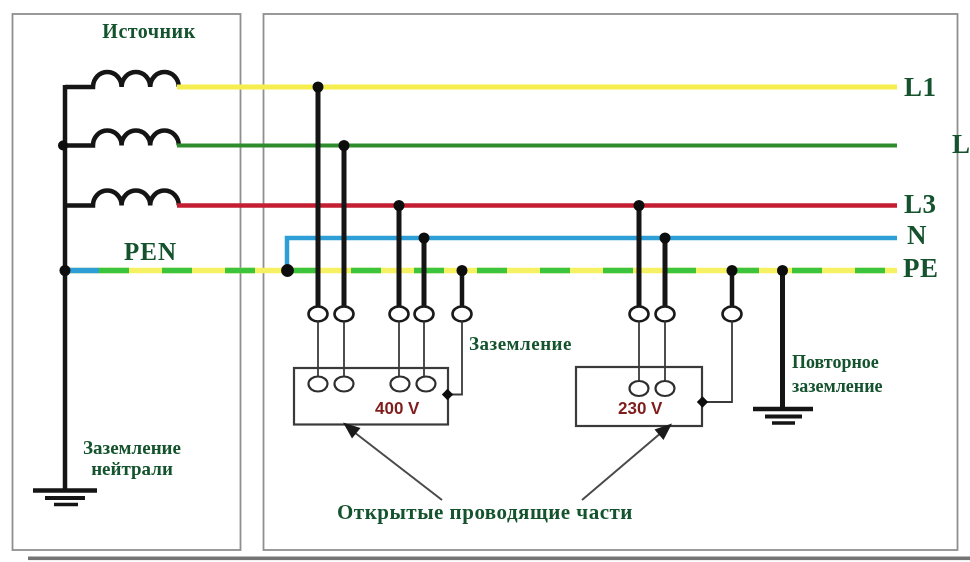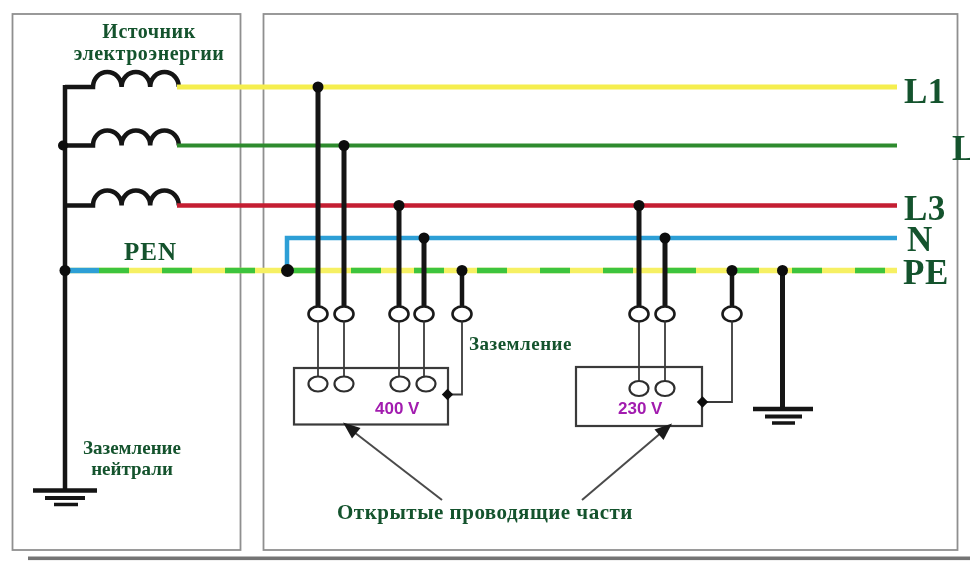--- a/index.html
+++ b/index.html
@@ -15,29 +15,29 @@
     position:absolute;
     font-family:"Liberation Serif", serif;
     font-weight:bold;
     color:#14532d;
     white-space:nowrap;
     line-height:1.1;
   }
   .lbl .ln{display:block;}
   .src-lbl{left:47px;top:20px;width:204px;text-align:center;font-size:20px;line-height:22px;letter-spacing:0.5px;}
   .pen-lbl{left:124px;top:238px;font-size:25px;letter-spacing:1px;}
-  .cond-lbl{font-size:35px;letter-spacing:0.5px;}
+  .cond-lbl{font-size:27px;letter-spacing:0.5px;}
   .ng-lbl{left:50px;top:437px;width:164px;text-align:center;font-size:19px;line-height:21px;}
   .cons-lbl{left:469px;top:334px;font-size:19px;letter-spacing:0.5px;}
   .rg-lbl{left:792px;top:350px;font-size:18px;line-height:24px;}
   .ep-lbl{left:337px;top:501px;font-size:21px;letter-spacing:0.5px;}
   .volt-lbl{
     position:absolute;
     font-family:"Liberation Sans", sans-serif;
-    font-weight:600;font-size:17px;color:#a21caf;white-space:nowrap;
+    font-weight:600;font-size:17px;color:#7f1d1d;white-space:nowrap;
   }
   .v400{left:375px;top:399px;}
   .v230{left:618px;top:399px;}
   .wire{stroke:#151515;}
   .thin{stroke:#3a3a3a;stroke-width:1.8;fill:none;}
   .term{fill:#ffffff;stroke:#1a1a1a;stroke-width:2.6;}
   .term2{fill:#ffffff;stroke:#2e2e2e;stroke-width:2.2;}
   .dot{fill:#0d0d0d;}
   .loadbox{fill:none;stroke:#3a3a3a;stroke-width:2.2;}
   .outer{fill:none;stroke:#8f8f8f;stroke-width:1.8;}
@@ -132,37 +132,40 @@
     <line x1="772" y1="423" x2="795" y2="423" class="wire" stroke-width="3.5"></line>
 
     <line x1="442" y1="500" x2="352" y2="430.5" class="arrow"></line>
     <polygon points="343,422.5 360.5,428 352,438.5" class="ahead"></polygon>
     <line x1="582" y1="500" x2="662" y2="432" class="arrow"></line>
     <polygon points="672,423.5 663.5,440 654.5,429.5" class="ahead"></polygon>
   </svg>
 
   <div class="lbl src-lbl">
     <span class="ln">Источник</span>
-    <span class="ln">электроэнергии</span>
   </div>
 
   <div class="lbl pen-lbl">PEN</div>
 
   <div class="lbl cond-lbl" style="left:904px;top:73px;">L1</div>
   <div class="lbl cond-lbl" style="left:952px;top:130px;">L2</div>
   <div class="lbl cond-lbl" style="left:904px;top:190px;">L3</div>
   <div class="lbl cond-lbl" style="left:907px;top:221px;">N</div>
   <div class="lbl cond-lbl" style="left:903px;top:254px;text-align:right;">PE</div>
 
   <div class="lbl ng-lbl">
     <span class="ln">Заземление</span>
     <span class="ln">нейтрали</span>
   </div>
 
   <div class="lbl cons-lbl">Заземление</div>
 
   <div class="volt-lbl v400">400 V</div>
   <div class="volt-lbl v230">230 V</div>
 
+  <div class="lbl rg-lbl">
+    <span class="ln">Повторное</span>
+    <span class="ln">заземление</span>
+  </div>
 
   <div class="lbl ep-lbl">Открытые проводящие части</div>
 
 </div>
 
 </body></html>

